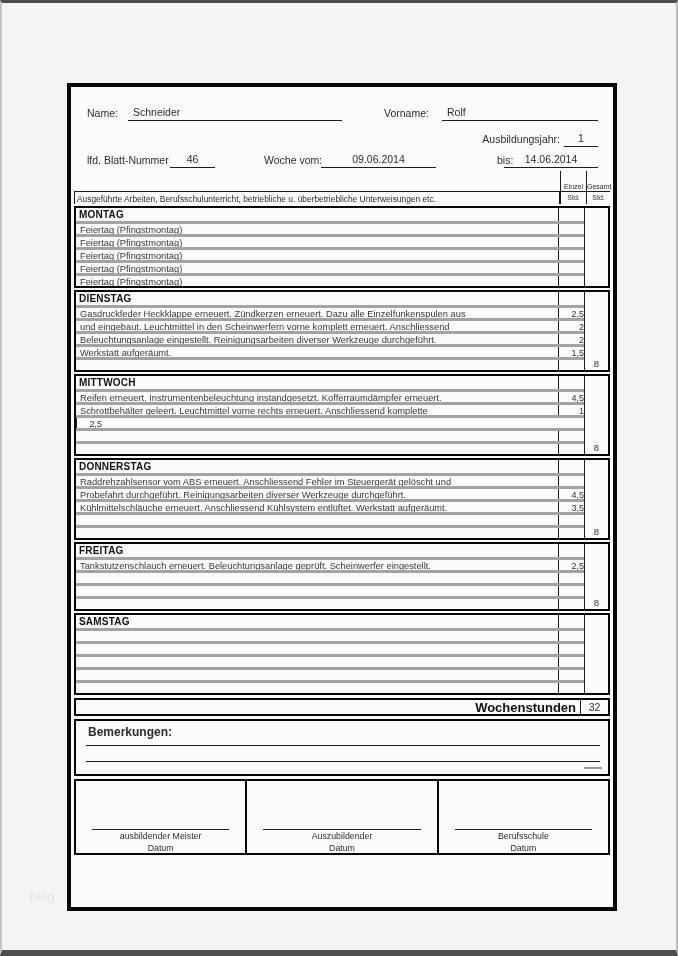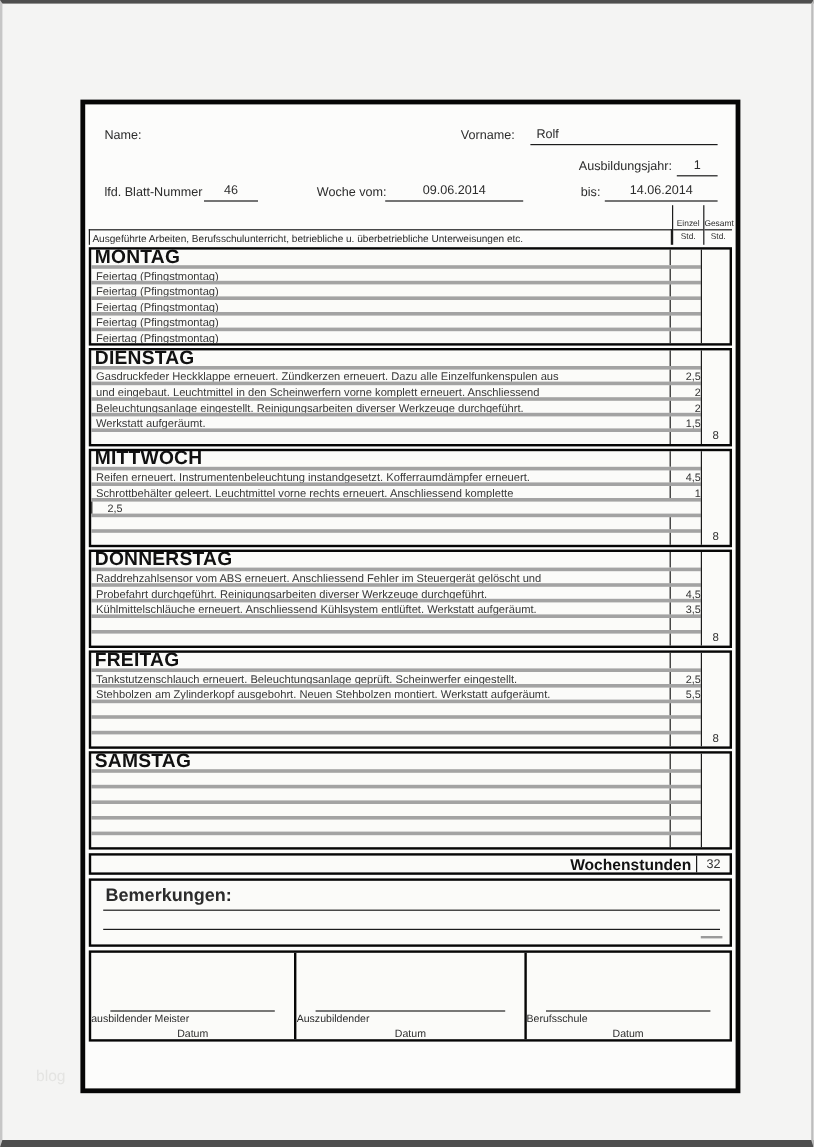--- a/index.html
+++ b/index.html
@@ -46,21 +46,21 @@
   }
   .th-col.einzel { width:26px; }
   .th-col.gesamt { width:24px; }
   .th-l1 { border-bottom:1px solid #1c1c1c; padding:1px 0 1.5px; }
   .th-l2 { height:12px; padding-top:2px; }
 
   
   .day-block { display:flex; border:2px solid #060606; margin-top:2px; background:#fbfbf9; }
   .day-main { flex:1; display:flex; flex-direction:column; min-width:0; }
   .day-header-row { display:flex; height:13px; }
-  .day-name { flex:1; font-weight:bold; font-size:16px; line-height:13px; padding-left:3px; letter-spacing:0.2px; color:#111; }
+  .day-name { flex:1; font-weight:bold; font-size:10px; line-height:13px; padding-left:3px; letter-spacing:0.2px; color:#111; }
   .einzel-cell {
     width:26px; border-left:1px solid #1c1c1c; font-size:9px; line-height:12px;
     text-align:right; color:#333; flex:none;
   }
   .day-row { display:flex; height:13px; border-top:3px solid #a3a3a3; }
   .row-text {
     flex:1; min-width:0; font-size:9.3px; line-height:12px; color:#383838;
     padding-left:4px; white-space:nowrap; overflow:hidden;
   }
   .gesamt-col {
@@ -69,62 +69,63 @@
   }
   .day-total { padding-bottom:1px; }
 
   
   .week-row { display:flex; border:2px solid #060606; margin-top:3px; height:18px; background:#fbfbf9; }
   .week-label { flex:1; text-align:right; font-weight:bold; font-size:13px; line-height:15px; padding-right:4px; color:#111; }
   .week-value { width:28px; border-left:1px solid #1c1c1c; text-align:center; font-size:10.5px; line-height:15px; color:#333; }
 
   
   .remarks { position:relative; border:2px solid #060606; margin-top:3px; height:57px; background:#fbfbf9; }
-  .remarks-label { position:absolute; top:4px; left:12px; font-size:15px; font-weight:600; color:#2c2c2c; }
+  .remarks-label { position:absolute; top:4px; left:12px; font-size:12px; font-weight:600; color:#2c2c2c; }
   .remark-line { position:absolute; left:10px; right:8px; border-top:1.5px solid #1c1c1c; }
   .remark-line.l1 { top:24px; }
   .remark-line.l2 { top:40px; }
   .remarks-mark { position:absolute; right:6px; bottom:5px; width:18px; height:2px; background:#9a9a9a; }
 
   
   .sign-box { display:flex; border:2px solid #060606; margin-top:3px; height:76px; background:#fbfbf9; }
   .sign-cell { position:relative; flex:1; }
   .sign-cell + .sign-cell { border-left:2px solid #060606; }
   .sign-cell.mid { flex:1.12; }
   .sign-line { position:absolute; left:16px; right:16px; top:48px; border-top:1px solid #222; }
-  .sign-label { position:absolute; top:50px; left:0; right:0; font-size:8.8px; color:#2c2c2c; }
+  .sign-label { position:absolute; top:50px; left:0; right:0; text-align:center; font-size:8.8px; color:#2c2c2c; }
   .sign-datum { position:absolute; top:62px; left:0; right:0; text-align:center; font-size:8.8px; color:#2c2c2c; }
 
   .page-watermark { position:absolute; left:28px; top:886px; font-size:13px; color:#e4e4e2; }
 </style>
 </head>
 <body>
 
 <div class="page">
   <div class="page-watermark">blog</div>
 
   <div class="sheet">
     <div class="sheet-body">
 
       <div class="fields">
         <div class="frow" style="top:19px">
           <span class="flbl" style="left:13px">Name:</span>
+          <span class="fval" style="left:54px;width:214px">Schneider</span>
           <span class="flbl" style="left:310px">Vorname:</span>
           <span class="fval" style="left:368px;right:12px">Rolf</span>
         </div>
         <div class="frow" style="top:45px">
           <span class="flbl" style="right:50px">Ausbildungsjahr:</span>
           <span class="fval center" style="right:12px;width:34px">1</span>
         </div>
         <div class="frow" style="top:66px">
           <span class="flbl" style="left:13px">lfd. Blatt-Nummer</span>
           <span class="fval center" style="left:96px;width:45px">46</span>
           <span class="flbl" style="left:190px">Woche vom:</span>
           <span class="fval center" style="left:247px;width:115px">09.06.2014</span>
-          <span class="flbl" style="left:410px">bis:</span>
+          <span class="flbl" style="left:423px">bis:</span>
           <span class="fval center" style="left:430px;right:12px">14.06.2014</span>
         </div>
       </div>
 
       <div class="table-head">
         <div class="th-main">
           <div class="arbeiten-box">Ausgeführte Arbeiten, Berufsschulunterricht, betriebliche u. überbetriebliche Unterweisungen etc.</div>
         </div>
         <div class="th-col einzel">
           <span class="th-l1">Einzel</span>
@@ -275,24 +276,20 @@
   <div class="day-block">
     <div class="day-main">
       <div class="day-header-row">
         <div class="day-name">FREITAG</div>
         <div class="einzel-cell"></div>
       </div>
       <div class="day-rows">
                 <div class="day-row">
                   <div class="row-text">Tankstutzenschlauch erneuert. Beleuchtungsanlage geprüft. Scheinwerfer eingestellt.</div>
                   <div class="einzel-cell">2,5</div>
-                </div>
-                <div class="day-row">
-                  <div class="row-text">Stehbolzen am Zylinderkopf ausgebohrt. Neuen Stehbolzen montiert. Werkstatt aufgeräumt.</div>
-                  <div class="einzel-cell">5,5</div>
                 </div>
                 <div class="day-row">
                   <div class="row-text"></div>
                   <div class="einzel-cell"></div>
                 </div>
                 <div class="day-row">
                   <div class="row-text"></div>
                   <div class="einzel-cell"></div>
                 </div>
                 <div class="day-row">

